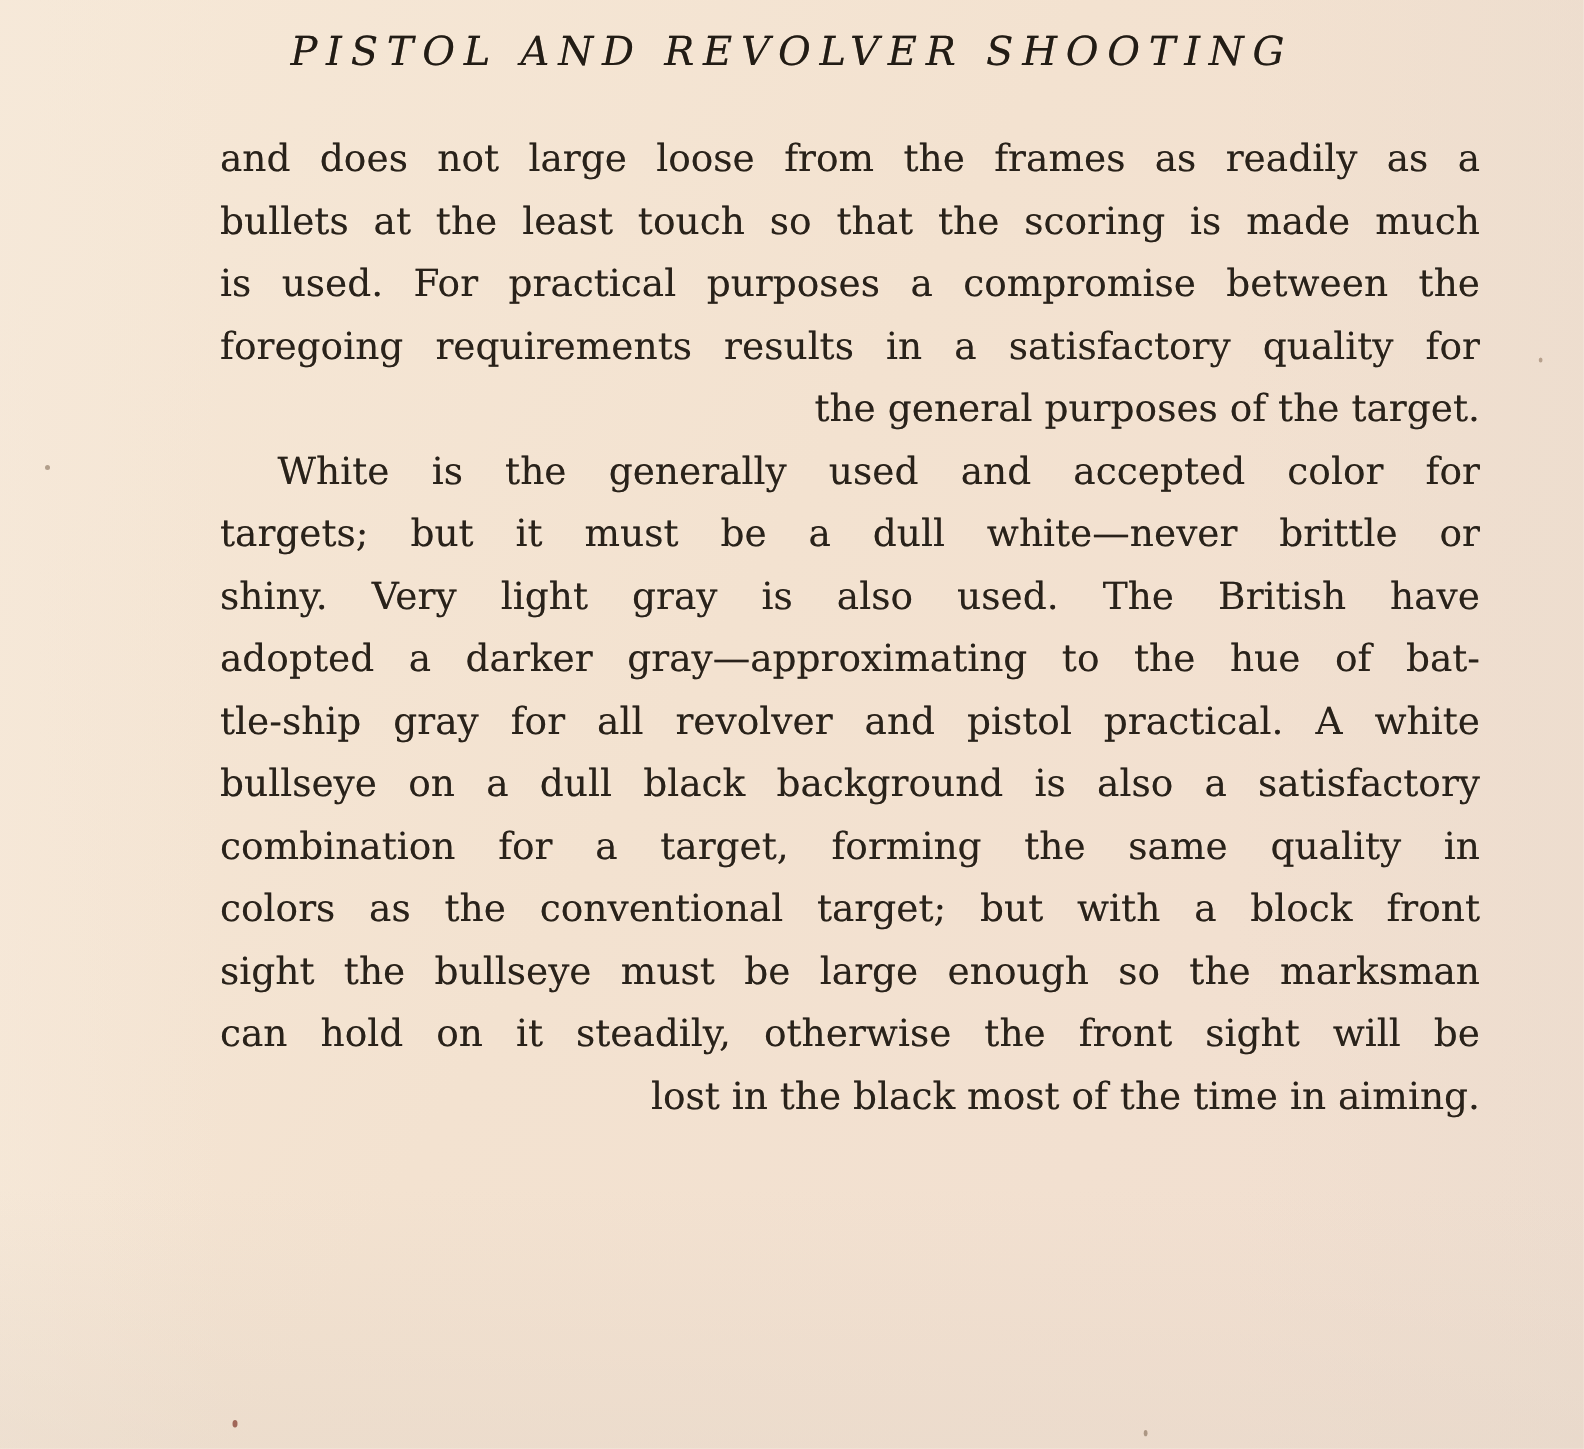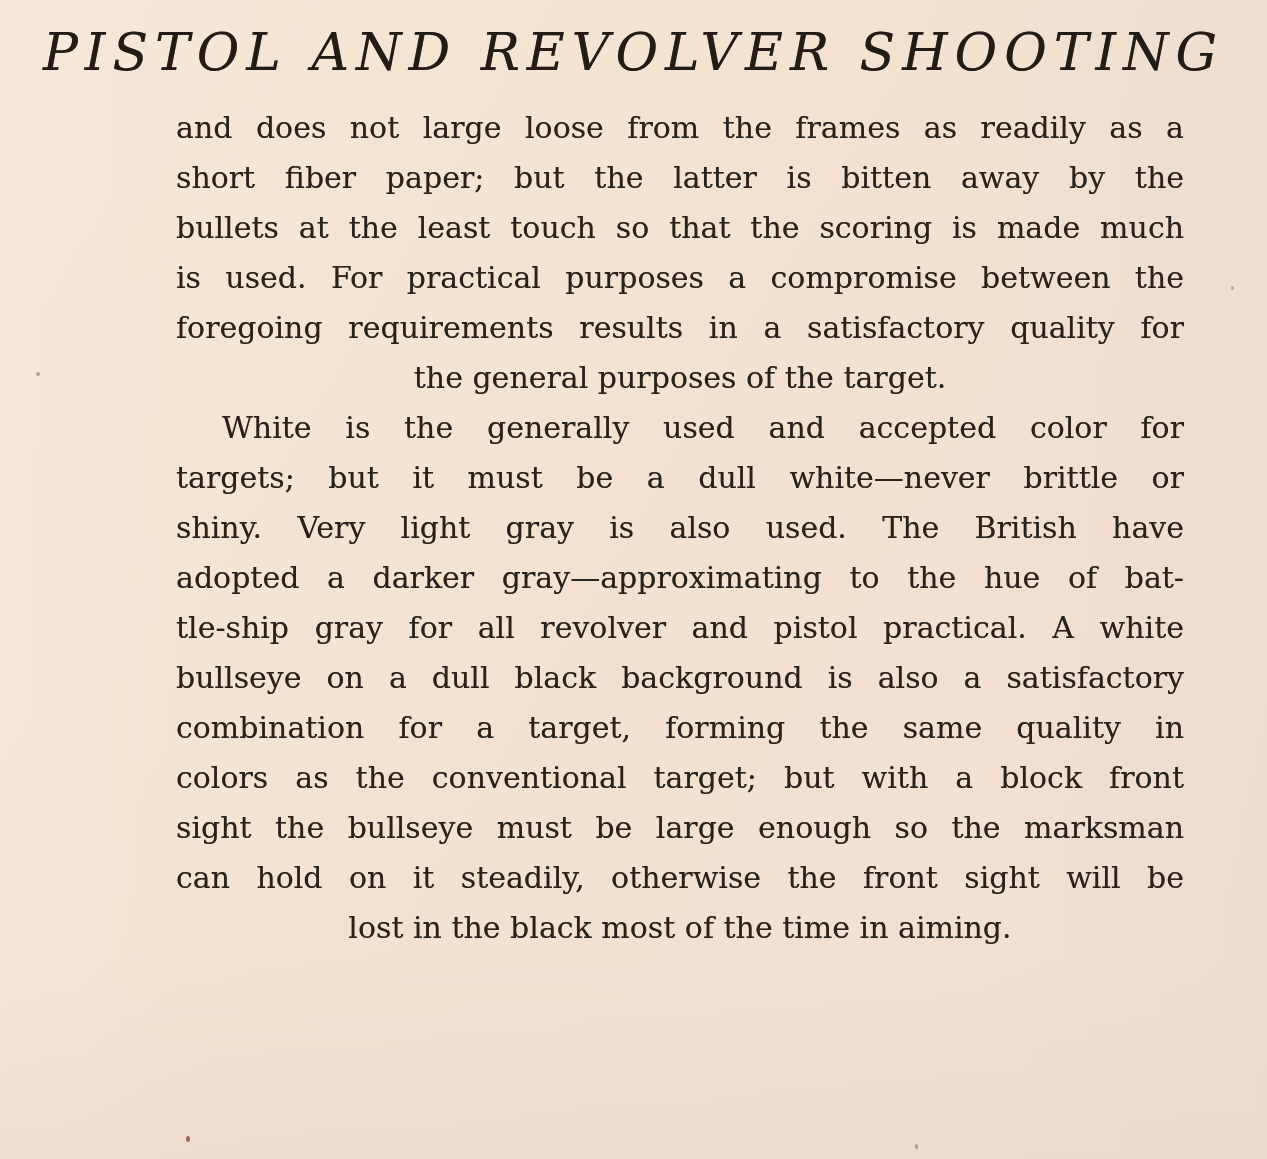--- a/index.html
+++ b/index.html
@@ -25,21 +25,21 @@
   }
 
   .running-head {
     position: absolute;
     top: 22px;
     left: 0;
     width: 100%;
     text-align: center;
     font-style: italic;
     font-weight: normal;
-    font-size: 52px;
+    font-size: 32px;
     letter-spacing: 7px;
     color: #221c15;
     margin: 0;
     text-shadow: 0 0 0.5px rgba(34,28,21,.55);
   }
 
   .text-block {
     position: absolute;
     top: 103px;
     left: 176px;
@@ -58,21 +58,21 @@
     text-align: justify;
   }
   
   .line::after {
     content: "";
     display: inline-block;
     width: 100%;
     height: 0;
   }
   .line.last {
-    text-align: center;
+    text-align: right;
   }
   .line.last::after { content: none; }
   .line.indent {
     padding-left: 46px;
   }
 
   
   .speck {
     position: absolute;
     border-radius: 50%;
@@ -86,21 +86,20 @@
 <body>
 
 <div class="page">
 
   <h1 class="running-head">PISTOL AND REVOLVER SHOOTING</h1>
 
   <div class="text-block">
 
     <div class="para">
       <div class="line">and does not large loose from the frames as readily as a</div>
-      <div class="line">short fiber paper; but the latter is bitten away by the</div>
       <div class="line">bullets at the least touch so that the scoring is made much</div>
       <div class="line">is used. For practical purposes a compromise between the</div>
       <div class="line">foregoing requirements results in a satisfactory quality for</div>
       <div class="line last">the general purposes of the target.</div>
     </div>
 
     <div class="para">
       <div class="line indent">White is the generally used and accepted color for</div>
       <div class="line">targets; but it must be a dull white—never brittle or</div>
       <div class="line">shiny. Very light gray is also used. The British have</div>

